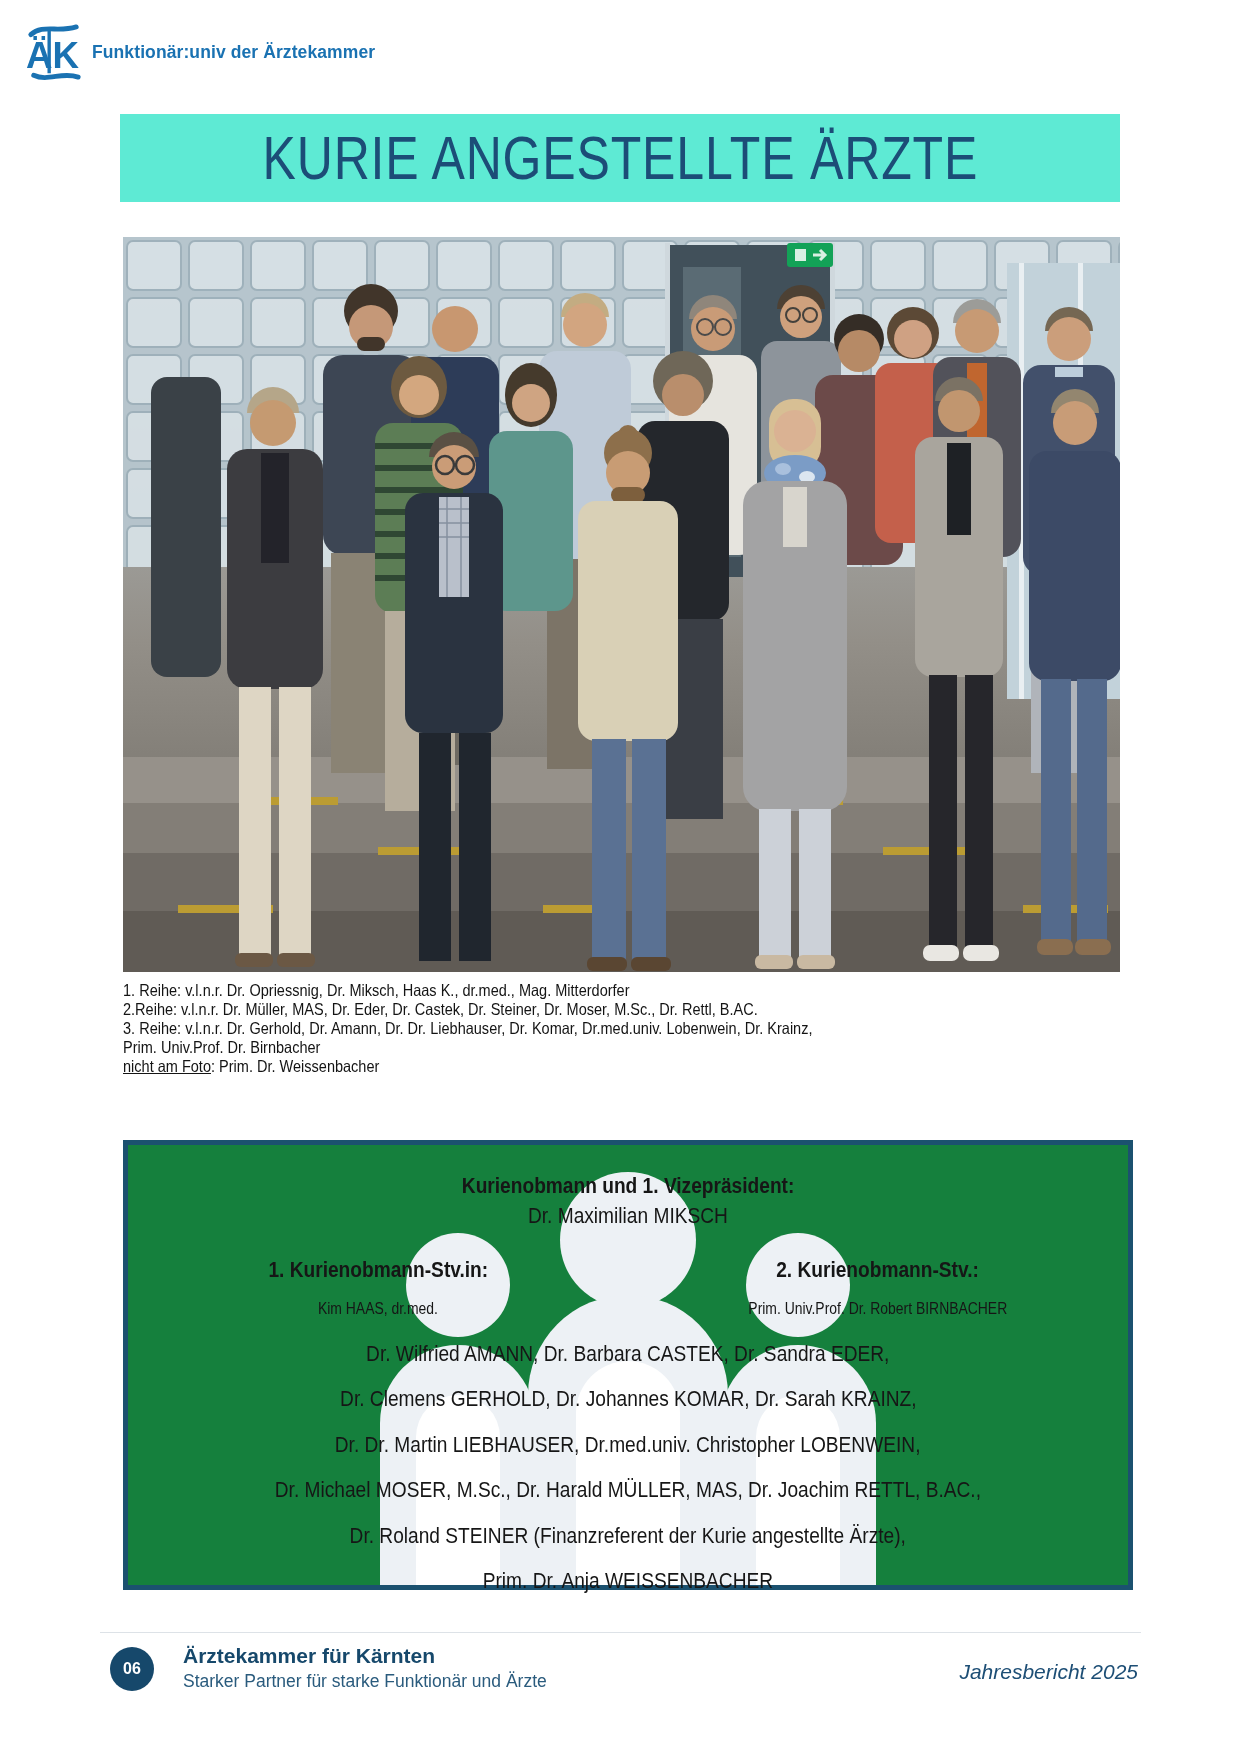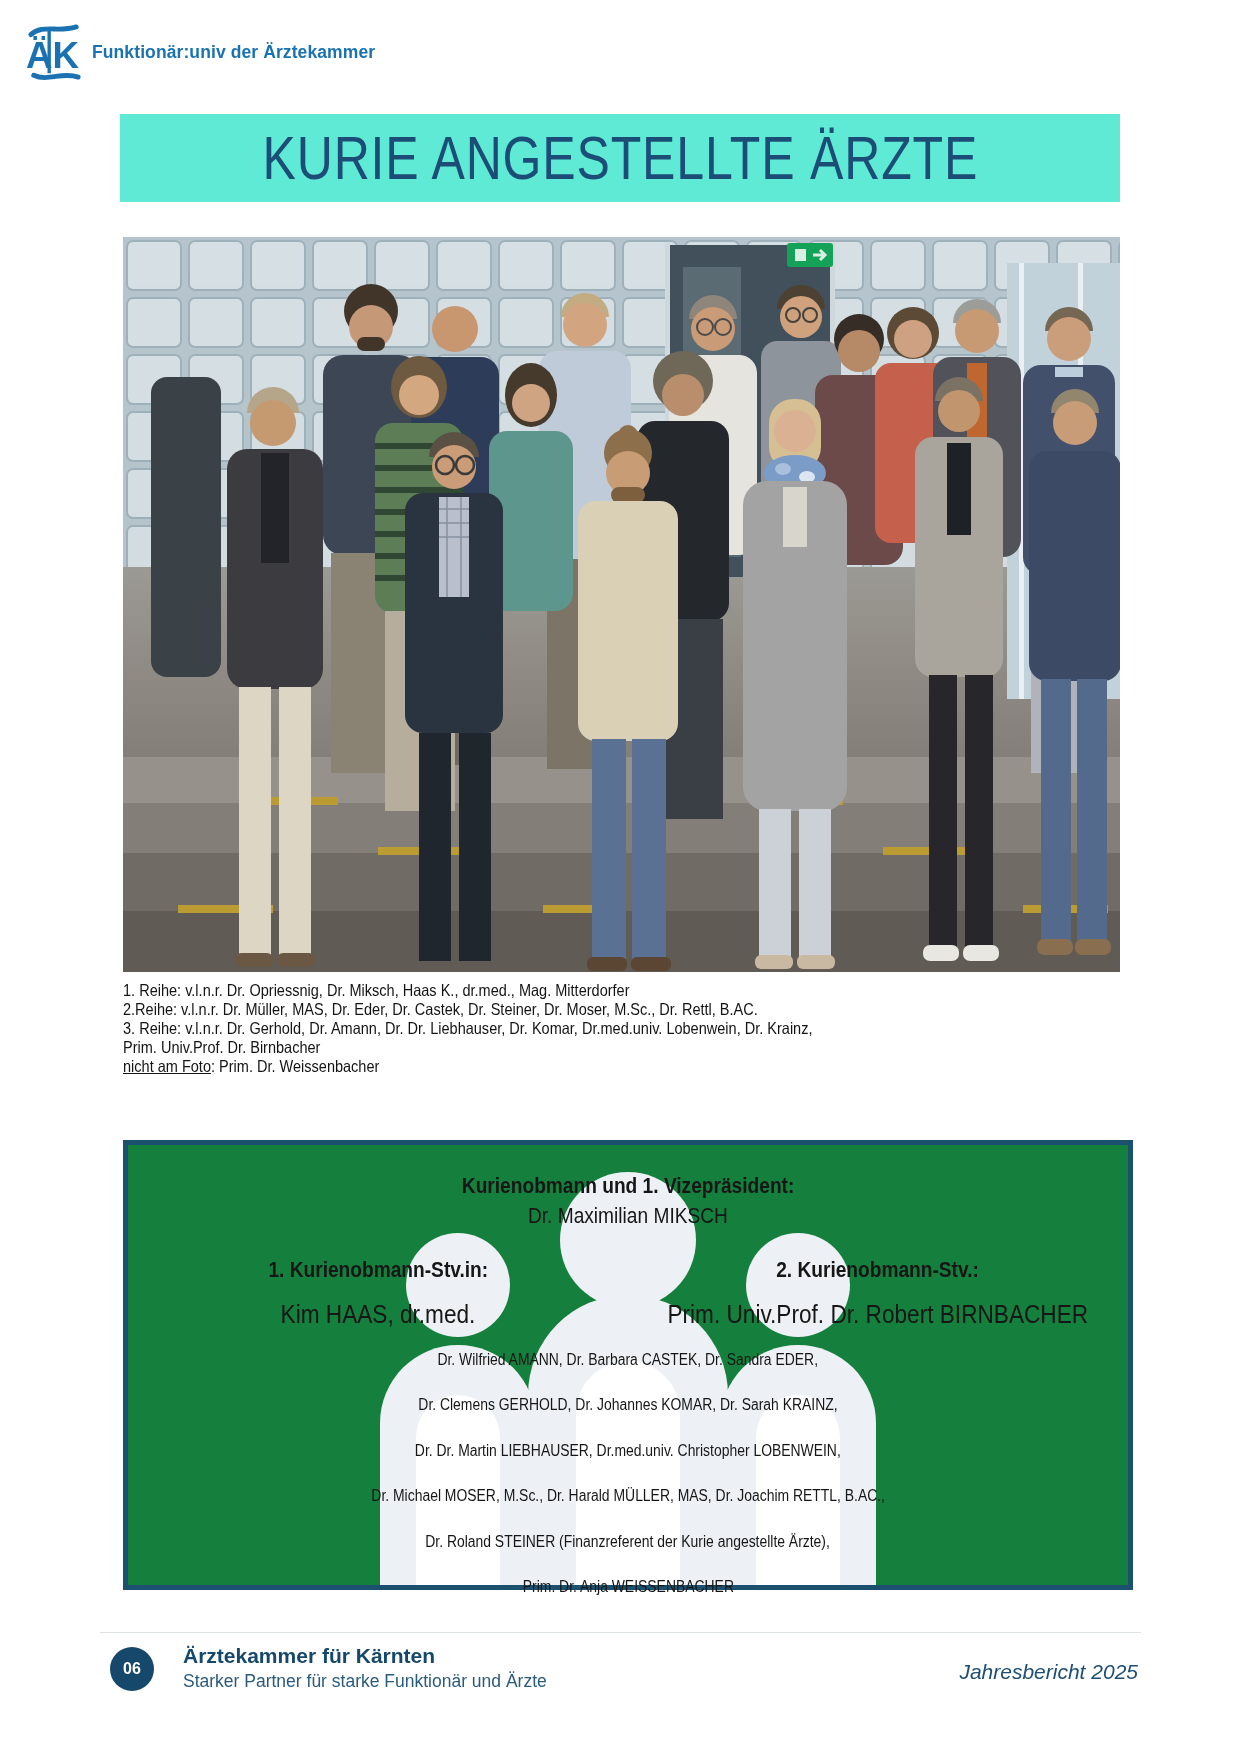--- a/index.html
+++ b/index.html
@@ -33,23 +33,23 @@
   .box { position:absolute; left:123px; top:1140px; width:1000px; height:440px;
     border:5px solid #1b516f; background:#15803d; text-align:center; color:#161616; }
   .box-watermark { position:absolute; left:0; top:0; width:100%; height:100%; }
   .box-content { position:relative; z-index:1; }
   .condc { display:inline-block; transform:scaleX(.87); transform-origin:50% 50%; white-space:nowrap; }
   .box-title { font-weight:700; font-size:22px; line-height:27px; margin-top:27px; }
   .box-name  { font-size:22px; line-height:27px; margin-top:3px; }
   .deputies { display:flex; margin-top:27px; }
   .deputy { flex:1; }
   .deputy-title { font-weight:700; font-size:22px; line-height:27px; }
-  .deputy-name  { font-size:26px; line-height:27px; margin-top:18px; }
+  .deputy-name  { font-size:16px; line-height:27px; margin-top:12px; }
   .members { margin-top:10px; }
-  .member-line { font-size:16px; line-height:28px; margin-top:17.5px; }
+  .member-line { font-size:22px; line-height:28px; margin-top:17.5px; }
 
   
   .footer-sep { position:absolute; left:100px; top:1632px; width:1041px; height:1px; background:#dde2e7; }
   .page-badge { position:absolute; left:110px; top:1647px; width:44px; height:44px; border-radius:50%;
     background:#16486b; color:#ffffff; font-weight:700; font-size:16px;
     display:flex; align-items:center; justify-content:center;text-align:right; }
   .footer-org { position:absolute; left:183px; top:1643px; text-align:left; }
   .footer-org-name { color:#16486b; font-weight:700; font-size:21px; line-height:25px; }
   .footer-org-tag  { color:#2a5b7d; font-size:17.5px; line-height:21px; margin-top:3px; }
   .footer-report { position:absolute; right:103px; top:1660px; color:#1d4e75;

